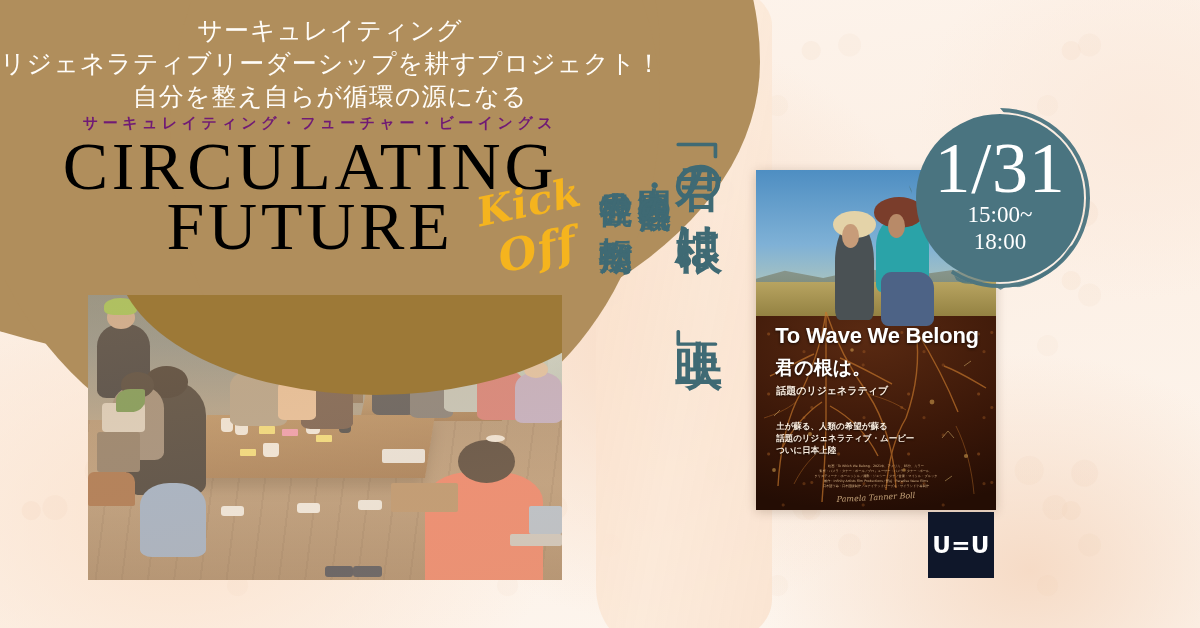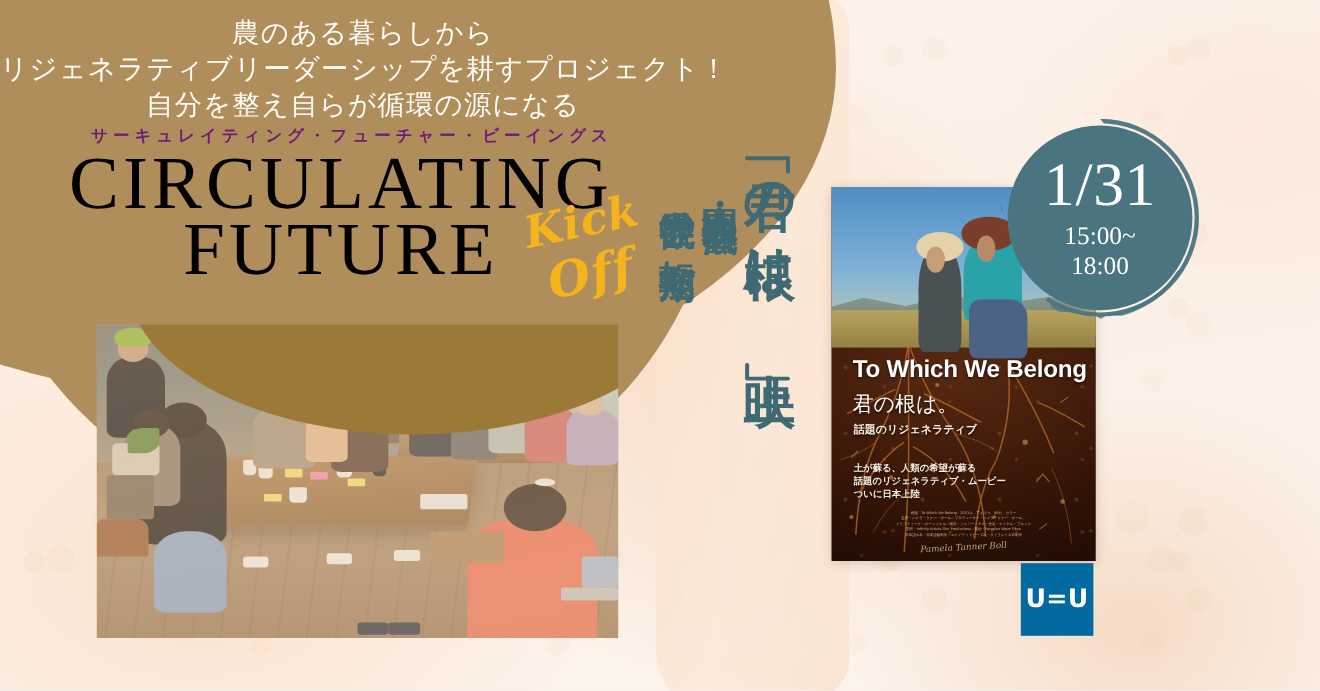--- a/index.html
+++ b/index.html
@@ -287,21 +287,21 @@
     font-weight: 700;
     font-size: 22px;
     letter-spacing: -.01em;
     color: #FFFFFF;
     text-shadow: 0 1px 3px rgba(0,0,0,.7);
     white-space: nowrap;
   }
   .mp-title-jp {
     position: absolute; left: 8%; top: 54.5%;
     font-family: "DejaVu Sans", sans-serif;
-    font-weight: 400;
+    font-weight: 700;
     font-size: 19px;
     color: #FFFFFF;
     text-shadow: 0 1px 3px rgba(0,0,0,.7);
     white-space: nowrap;
   }
   .mp-sub-jp {
     position: absolute; left: 8.4%; top: 63%;
     font-family: "DejaVu Sans", sans-serif;
     font-weight: 700;
     font-size: 10px;
@@ -365,21 +365,21 @@
     clip-path: polygon(0 40%, 28% 96%, 86% 100%, 100% 70%, 52% 100%, 12% 72%);
     opacity: .8;
   }
   .date-text {
     position: absolute; inset: 0;
     display: flex; flex-direction: column;
     align-items: center; justify-content: center;
     color: #FFFFFF;
     font-family: "Liberation Serif", "DejaVu Serif", serif;
   }
-  .date-day { font-size: 56px; line-height: 54px; letter-spacing: .01em; text-align: right; }
+  .date-day { font-size: 72px; line-height: 54px; letter-spacing: .01em; text-align: right; }
   .date-time { font-size: 23px; line-height: 27px; margin-top: 6px; text-align: center; }
 
   
   .logo-row {
     position: absolute;
     left: 928px; top: 512px;
     z-index: 9;
     display: flex;
     align-items: center;
     gap: 22px;
@@ -397,21 +397,21 @@
     font-family: "DejaVu Sans", sans-serif;
     font-weight: 700;
     font-size: 17px;
     line-height: 20px;
     color: #141414;
     letter-spacing: .10em;
     text-align: center;
   }
   .logo-ueu {
     width: 66px; height: 66px;
-    background: #0369a1;
+    background: #0f172a;
     display: flex; align-items: center; justify-content: center;
   }
   .logo-ueu span {
     font-family: "DejaVu Sans", sans-serif;
     font-weight: 700;
     font-size: 23px;
     color: #FFFFFF;
     letter-spacing: .01em;
   }
 </style>
@@ -499,21 +499,21 @@
       <div class="ph-cup" style="left:50%; top:95%; width:6%; height:4%; background:#2B3140; border-radius:3px;"></div>
       <div class="ph-cup" style="left:56%; top:95%; width:6%; height:4%; background:#2E3442; border-radius:3px;"></div>
       <div class="ph-cup" style="left:64%; top:66%; width:14%; height:10%; background:#B08558; border-radius:2px;"></div>
     </div>
 
     <div class="photo-tint"></div>
     <div class="photo-clip-blob"></div>
   </div>
 
   <div class="headline-wrap">
-    <div class="headline-line">農のある暮らしから</div>
+    <div class="headline-line">サーキュレイティング</div>
     <div class="headline-line">リジェネラティブリーダーシップを耕すプロジェクト！</div>
     <div class="headline-line">自分を整え自らが循環の源になる</div>
   </div>
 
   <div class="katakana-sub">サーキュレイティング・フューチャー・ビーイングス</div>
 
   <div class="big-title">
     <span class="tl">CIRCULATING</span>
     <span class="tl">FUTURE</span>
   </div>
@@ -575,21 +575,21 @@
           <circle cx="148" cy="164" r="1.7"></circle>
       </g>
       <g stroke="#E8C478" fill="none" stroke-width="1" opacity=".55">
         <path d="M186 132 l6 -7 l6 7"></path>
           <path d="M196 170 l-7 5"></path>
         <path d="M24 104 l-6 6"></path>
           <path d="M208 60 l7 -5"></path>
       </g>
     </svg>
 
-    <div class="mp-title">To Which We Belong</div>
+    <div class="mp-title">To Wave We Belong</div>
     <div class="mp-title-jp">君の根は。</div>
     <div class="mp-sub-jp">話題のリジェネラティブ</div>
     <div class="mp-tagline">
       <div>土が蘇る、人類の希望が蘇る</div>
       <div>話題のリジェネラティブ・ムービー</div>
       <div>ついに日本上陸</div>
     </div>
     <div class="mp-credits">
       <div>映画「To Which We Belong」2021年、アメリカ、85分、カラー</div>
       <div>監督・パメラ・タナー・ボール／プロデューサー・パメラ・タナー・ボール、</div>

